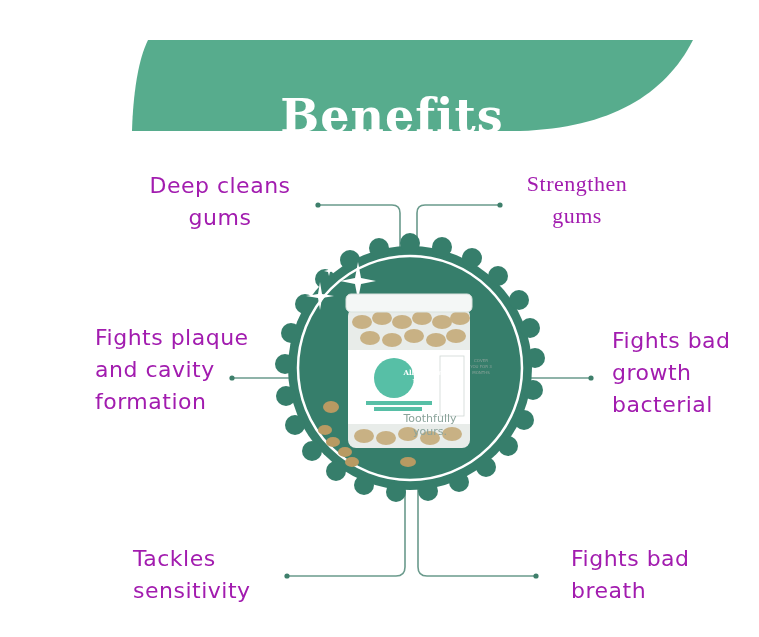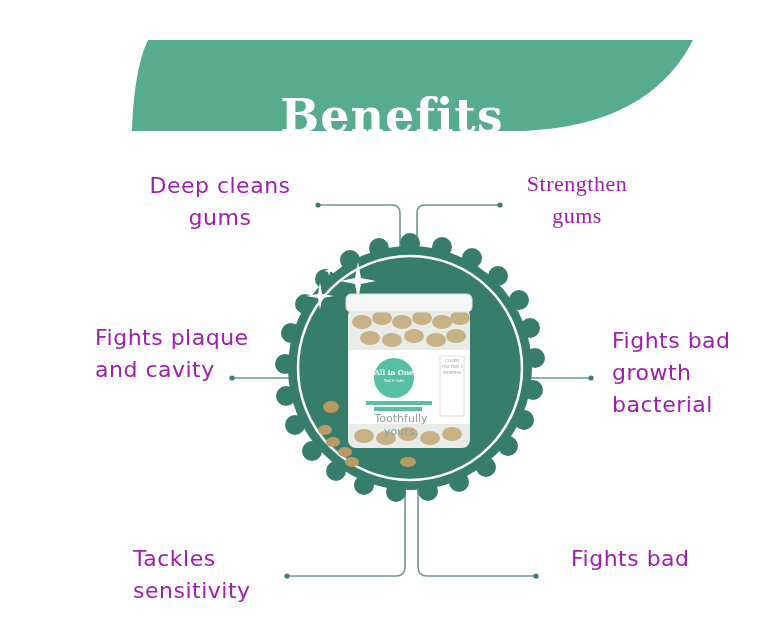--- a/index.html
+++ b/index.html
@@ -10,21 +10,21 @@
       display: flex; align-items: center; justify-content: center;
       font-family: "DejaVu Serif", serif; font-weight: bold; font-size: 46px;
       color: #ffffff; letter-spacing: 1px; padding-right: 40px; box-sizing: border-box; margin-top: 32px;
     }
     .label {
       position: absolute; color: #a21caf; font-family: "DejaVu Sans", sans-serif;
       font-size: 22px; line-height: 32px; letter-spacing: 0.5px;
     }
     .center { text-align: center; }
     .lines { position: absolute; left: 0; top: 0; }
-    .jar-label-text { position: absolute; }
+    .jar-label-text { position: absolute; margin-left: 29px; }
   </style>
 </head>
 <body>
 
 <svg class="banner" width="759" height="140" viewBox="0 0 759 140">
   <path d="M148 40 L693 40 C 665 95, 610 128, 520 131 L132 131 C 133 95, 138 60, 148 40 Z" fill="#57ac8d"></path>
 </svg>
 <div class="title">Benefits</div>
 
 <svg class="lines" width="759" height="637" viewBox="0 0 759 637">
@@ -144,25 +144,27 @@
   <div>Deep cleans</div>
   <div>gums</div>
 </div>
 <div class="label center" style="left:502px; top:168px; width:150px;font-family:Liberation Serif, serif;">
   <div>Strengthen</div>
   <div>gums</div>
 </div>
 <div class="label" style="left:95px; top:322px; width:170px;">
   <div>Fights plaque</div>
   <div>and cavity</div>
+  <div>formation</div>
 </div>
 <div class="label" style="left:612px; top:325px; width:140px;">
   <div>Fights bad</div>
   <div>growth</div>
   <div>bacterial</div>
 </div>
 <div class="label" style="left:133px; top:543px; width:140px;">
   <div>Tackles</div>
   <div>sensitivity</div>
 </div>
 <div class="label" style="left:571px; top:543px; width:150px;">
   <div>Fights bad</div>
+  <div>breath</div>
 </div>
 
 </body></html>

